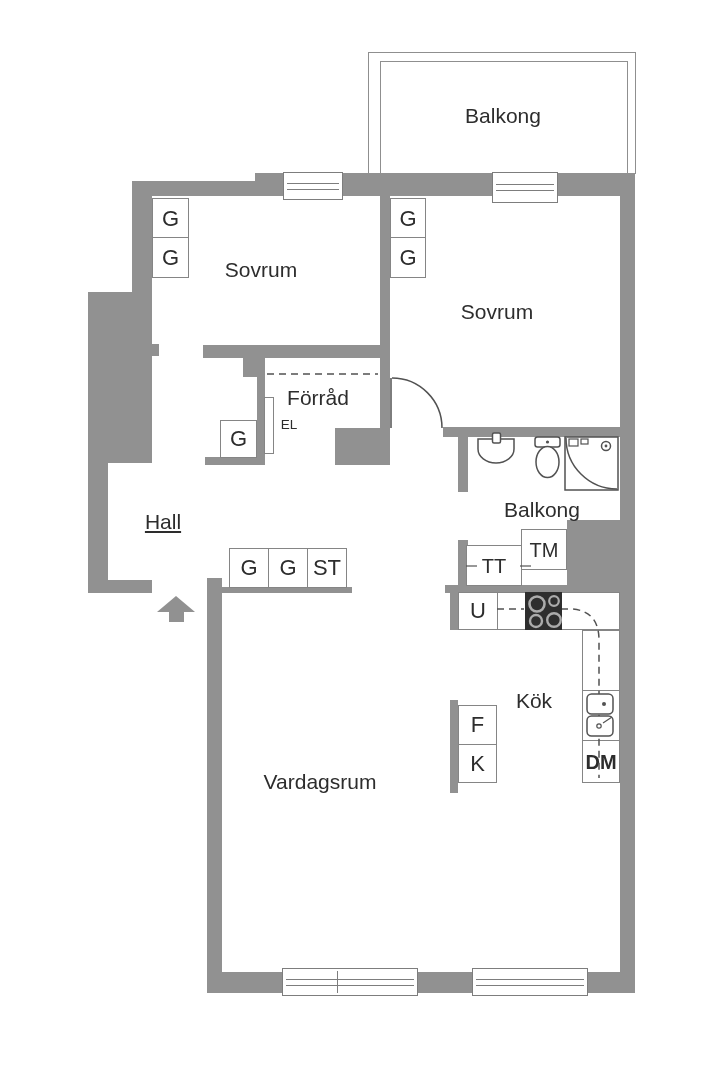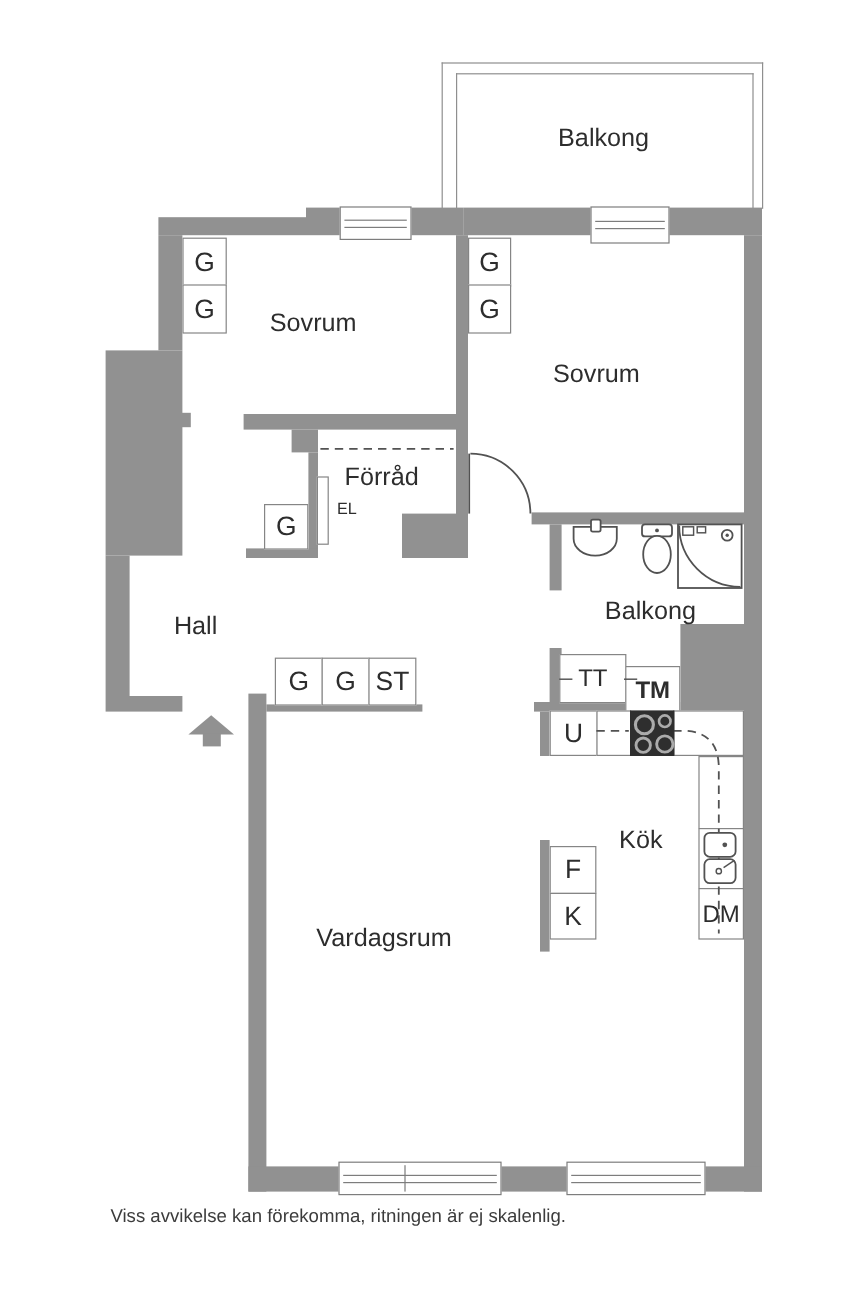--- a/index.html
+++ b/index.html
@@ -92,31 +92,31 @@
     </div>
   <div class="box" style="left:268px;top:548px;width:40px;height:40px;">
       <span>G</span>
     </div>
   <div class="box" style="left:307px;top:548px;width:40px;height:40px;">
       <span>ST</span>
     </div>
   <div class="box sm" style="left:466px;top:545px;width:56px;height:41px;">
       <span>TT</span>
     </div>
-  <div class="box sm" style="left:521px;top:555px;width:46px;height:41px;font-weight:bold;">
+  <div class="box sm" style="left:521px;top:529px;width:46px;height:41px;">
       <span>TM</span>
     </div>
   <div class="box" style="left:458px;top:592px;width:40px;height:38px;">
       <span>U</span>
     </div>
   <div class="box" style="left:497px;top:592px;width:29px;height:38px;"></div>
   <div class="box" style="left:561px;top:592px;width:59px;height:38px;"></div>
   <div class="box" style="left:582px;top:630px;width:38px;height:61px;"></div>
   <div class="box" style="left:582px;top:690px;width:38px;height:51px;"></div>
-  <div class="box sm" style="left:582px;top:740px;width:38px;height:43px;">
+  <div class="box sm" style="left:582px;top:740px;width:38px;height:43px;font-weight:bold;">
       <span>DM</span>
     </div>
   <div class="box" style="left:458px;top:705px;width:39px;height:40px;">
       <span>F</span>
     </div>
   <div class="box" style="left:458px;top:744px;width:39px;height:39px;">
       <span>K</span>
     </div>
   <div class="box" style="left:264px;top:397px;width:10px;height:57px;border-width:1.2px;"></div>
 
@@ -154,20 +154,19 @@
       <circle cx="554" cy="601" r="4.8" fill="#2e2e2e" stroke="#ababab" stroke-width="2.2"></circle>
       <circle cx="536" cy="621" r="6" fill="#2e2e2e" stroke="#ababab" stroke-width="2.4"></circle>
       <circle cx="554" cy="620" r="6.8" fill="#2e2e2e" stroke="#ababab" stroke-width="2.4"></circle>
     </g>
   </svg>
 
   <div class="lbl room" style="left:503px;top:116px;">Balkong</div>
   <div class="lbl room" style="left:261px;top:270px;">Sovrum</div>
   <div class="lbl room" style="left:497px;top:312px;">Sovrum</div>
   <div class="lbl room" style="left:318px;top:398px;">Förråd</div>
-  <div class="lbl room" style="left:163px;top:522px;">Hall</div>
+  <div class="lbl room" style="left:163px;top:522px;text-decoration:underline;">Hall</div>
   <div class="lbl room" style="left:542px;top:510px;">Balkong</div>
   <div class="lbl room" style="left:534px;top:701px;">Kök</div>
   <div class="lbl room" style="left:320px;top:782px;">Vardagsrum</div>
   <div class="lbl tiny" style="left:289px;top:424px;">EL</div>
 
-  <div class="disclaimer">Viss avvikelse kan förekomma, ritningen är ej skalenlig.</div>
 </div>
 
 </body></html>

